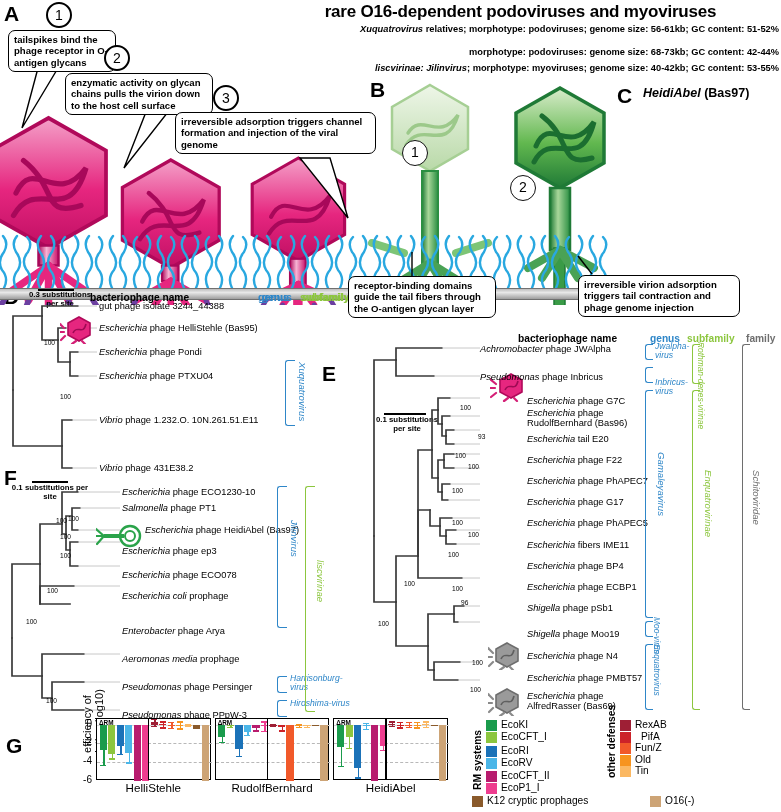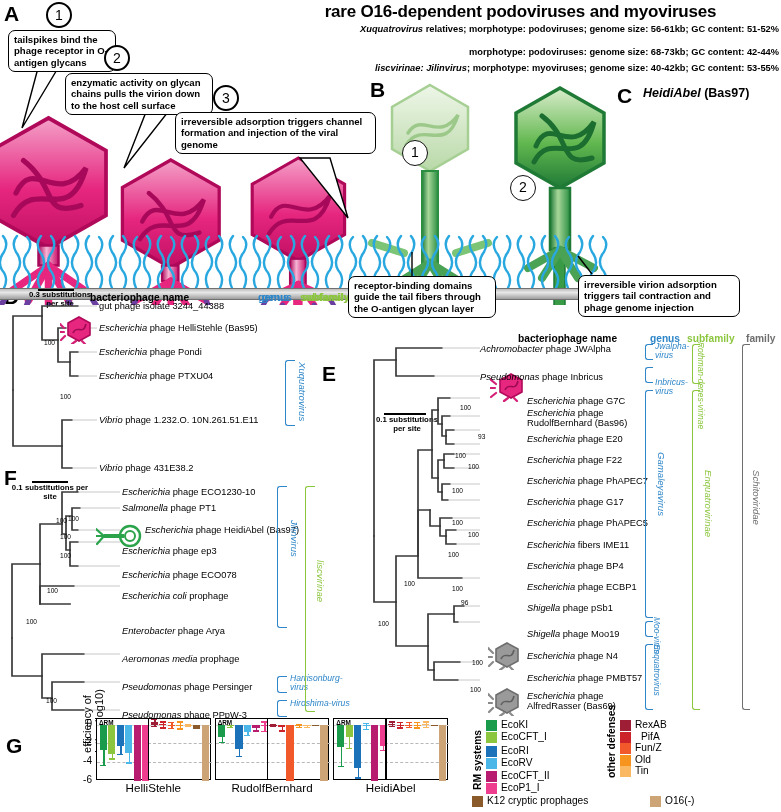--- a/index.html
+++ b/index.html
@@ -658,21 +658,21 @@
     <g stroke="#8a8a8a" stroke-width="2.2" fill="none" stroke-linecap="round">
       <path d="M16,27 L12,30"></path>
         <path d="M22,27 L25,30"></path>
     </g>
   </svg>
 
   <div class="abs tip-label" style="left:480px; top:344px;"><span class="ital">Achromobacter</span><span> phage JWAlpha</span></div>
   <div class="abs tip-label" style="left:480px; top:372px;"><span class="ital">Pseudomonas</span><span> phage Inbricus</span></div>
   <div class="abs tip-label" style="left:527px; top:396px;"><span class="ital">Escherichia</span><span> phage G7C</span></div>
   <div class="abs tip-label wrap" style="left:527px; top:409px; width:120px;"><span class="ital">Escherichia</span><span> phage RudolfBernhard (Bas96)</span></div>
-  <div class="abs tip-label" style="left:527px; top:434px;"><span class="ital">Escherichia</span><span> phage E20</span></div>
+  <div class="abs tip-label" style="left:527px; top:434px;"><span class="ital">Escherichia</span><span> tail E20</span></div>
   <div class="abs tip-label" style="left:527px; top:455px;"><span class="ital">Escherichia</span><span> phage F22</span></div>
   <div class="abs tip-label" style="left:527px; top:476px;"><span class="ital">Escherichia</span><span> phage PhAPEC7</span></div>
   <div class="abs tip-label" style="left:527px; top:497px;"><span class="ital">Escherichia</span><span> phage G17</span></div>
   <div class="abs tip-label" style="left:527px; top:518px;"><span class="ital">Escherichia</span><span> phage PhAPEC5</span></div>
   <div class="abs tip-label" style="left:527px; top:540px;"><span class="ital">Escherichia</span><span> fibers IME11</span></div>
   <div class="abs tip-label" style="left:527px; top:561px;"><span class="ital">Escherichia</span><span> phage BP4</span></div>
   <div class="abs tip-label" style="left:527px; top:582px;"><span class="ital">Escherichia</span><span> phage ECBP1</span></div>
   <div class="abs tip-label" style="left:527px; top:603px;"><span class="ital">Shigella</span><span> phage pSb1</span></div>
   <div class="abs tip-label" style="left:527px; top:629px;"><span class="ital">Shigella</span><span> phage Moo19</span></div>
   <div class="abs tip-label" style="left:527px; top:651px;"><span class="ital">Escherichia</span><span> phage N4</span></div>

